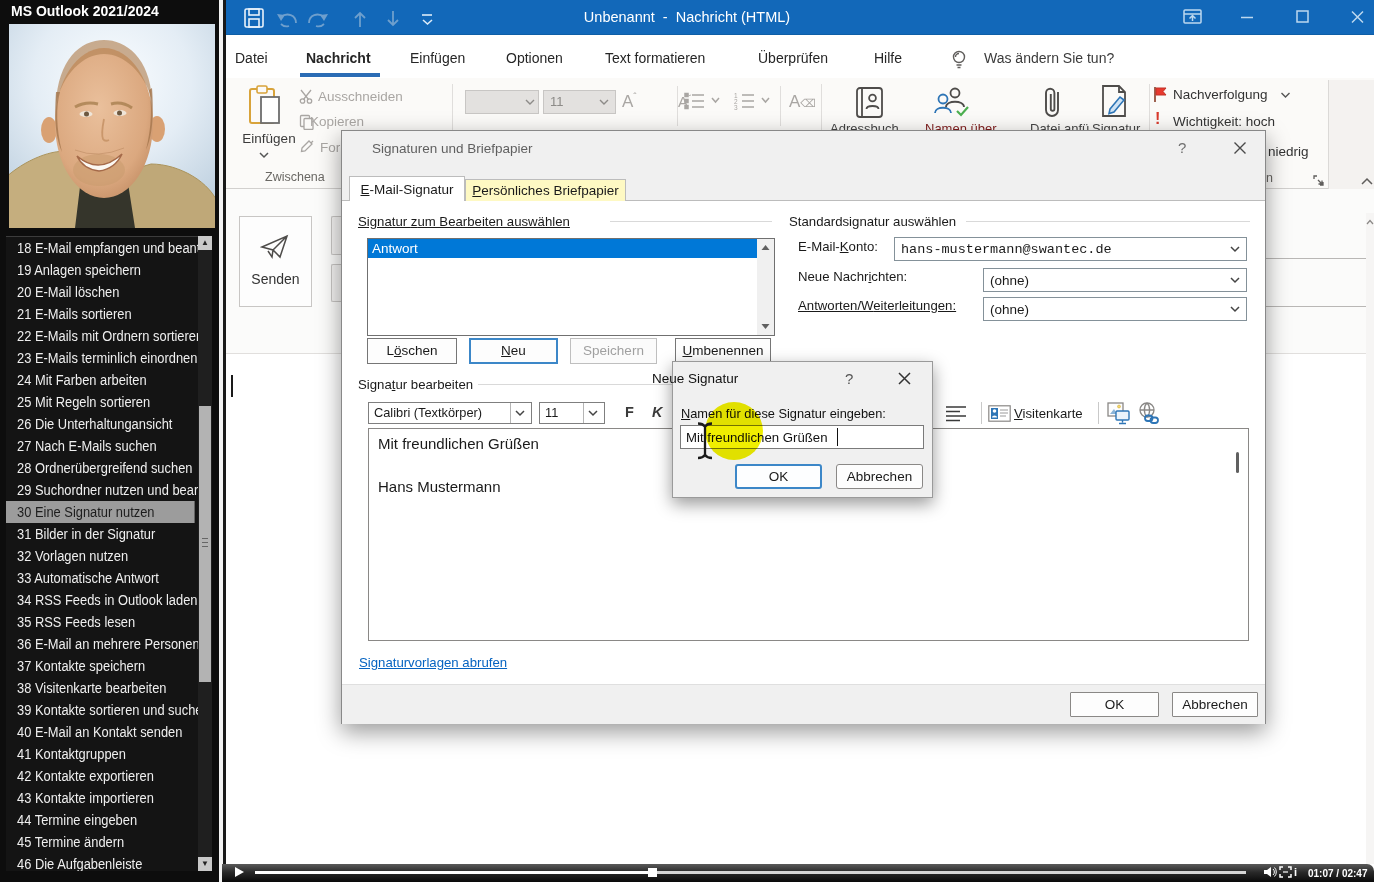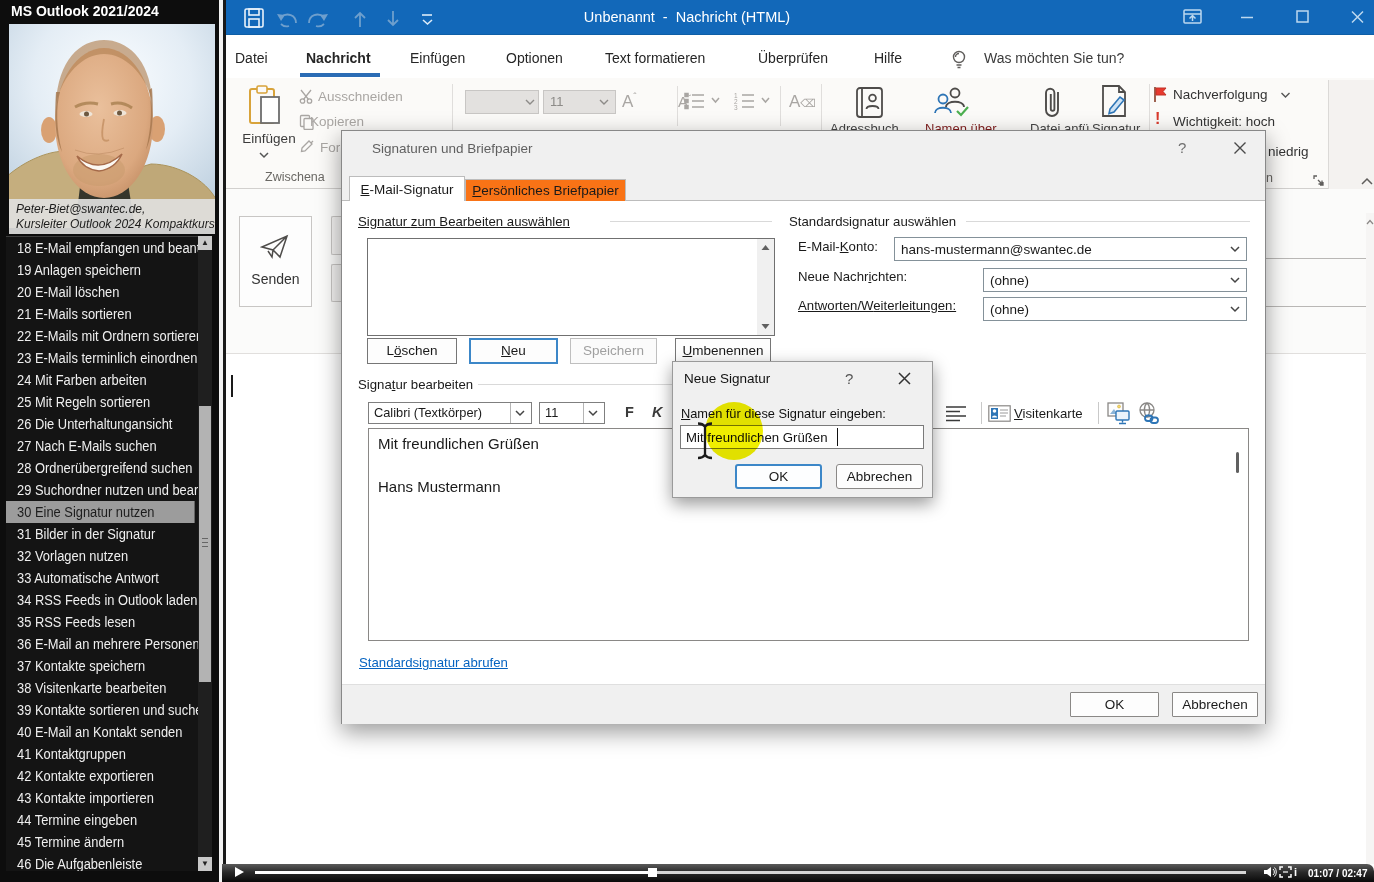--- a/index.html
+++ b/index.html
@@ -81,21 +81,21 @@
   <div class="mtab" style="left:758px;">Überprüfen</div>
   <div class="mtab" style="left:874px;">Hilfe</div>
   <div class="abs" style="left:300px;top:73px;width:80px;height:4px;background:#2b6cb5;"></div>
   <svg class="abs" style="left:948px;top:48px;" width="22" height="22" viewBox="0 0 22 22">
     <g fill="none" stroke="#605e5c" stroke-width="1.4">
       <circle cx="11" cy="9" r="5.5"></circle>
         <path d="M8.5 17 h5 M9.5 19.5 h3"></path>
         <path d="M11 5.5 a3.5 3.5 0 0 0 -3.5 3.5"></path>
     </g>
   </svg>
-  <div class="abs" style="left:984px;top:50px;font-size:14px;color:#3b3b3b;">Was möchten Sie tun?</div>
+  <div class="abs" style="left:984px;top:50px;font-size:14px;color:#3b3b3b;">Was ändern Sie tun?</div>
   <div class="abs" id="ribbon"></div>
 
   <svg class="abs" style="left:247px;top:85px;" width="36" height="46" viewBox="0 0 36 46">
     <rect x="3" y="4" width="24" height="34" rx="2" fill="none" stroke="#d8a33a" stroke-width="2"></rect>
     <rect x="10" y="1" width="10" height="7" rx="1.5" fill="#fbfaf8" stroke="#d8a33a" stroke-width="1.6"></rect>
     <rect x="14" y="12" width="18" height="26" fill="#fff" stroke="#6d6d6d" stroke-width="1.8"></rect>
   </svg>
   <div class="abs" style="left:238px;top:131px;width:62px;text-align:center;font-size:13.5px;color:#3b3b3b;">Einfügen</div>
   <svg class="abs" style="left:258px;top:151px;" width="12" height="9" viewBox="0 0 12 9">
       <path d="M2 2 l4 4 4-4" fill="none" stroke="#555" stroke-width="1.5"></path>
@@ -284,21 +284,20 @@
     <path d="M102 80 q11 -3 21 4" fill="none" stroke="#a07846" stroke-width="3" opacity=".7"></path>
     <ellipse cx="77" cy="90" rx="6.5" ry="3" fill="#efe5d8"></ellipse>
         <circle cx="77.5" cy="90" r="2.5" fill="#6d5840"></circle>
     <ellipse cx="111" cy="89" rx="6.5" ry="3" fill="#efe5d8"></ellipse>
         <circle cx="110.5" cy="89" r="2.5" fill="#6d5840"></circle>
     <path d="M95 95 q-3 15 -1 20 q2 3 6 1" fill="none" stroke="#c69467" stroke-width="1.8" opacity=".9"></path>
     <ellipse cx="90" cy="146" rx="26" ry="16" fill="#c99a6d" opacity=".55"></ellipse>
     <path d="M68 132 Q90 151 113 130 Q106 145 90 147 Q74 145 68 132 Z" fill="#fbf8f2" stroke="#a56a49" stroke-width="1.5"></path>
     <path d="M66 126 q23 9 49 -2" fill="none" stroke="#b5835c" stroke-width="1" opacity=".5"></path>
   </svg></div>
-  <div class="abs" id="caption">Peter-Biet@swantec.de,<br>Kursleiter Outlook 2024 Kompaktkurs</div>
   <div class="abs" id="list">
     <div class="li">18 E-Mail empfangen und beantw</div>
     <div class="li">19 Anlagen speichern</div>
     <div class="li">20 E-Mail löschen</div>
     <div class="li">21 E-Mails sortieren</div>
     <div class="li">22 E-Mails mit Ordnern sortieren</div>
     <div class="li">23 E-Mails terminlich einordnen</div>
     <div class="li">24 Mit Farben arbeiten</div>
     <div class="li">25 Mit Regeln sortieren</div>
     <div class="li">26 Die Unterhaltungansicht</div>
@@ -334,43 +333,44 @@
   </div>
 
   <div class="abs" id="dlg1"></div>
   <div class="abs" style="left:372px;top:141px;font-size:13.5px;color:#5f5f5f;">Signaturen und Briefpapier</div>
   <div class="abs" style="left:1178px;top:139px;font-size:15px;color:#707070;">?</div>
   <svg class="abs" style="left:1233px;top:141px;" width="14" height="14" viewBox="0 0 14 14">
       <path d="M1.5 1.5 l11 11 M12.5 1.5 l-11 11" stroke="#4a4a4a" stroke-width="1.4"></path>
     </svg>
 
   <div class="abs" style="left:342px;top:200px;width:923px;height:485px;background:#fff;border-top:1px solid #bcbcbc;"></div>
-  <div class="abs" style="left:465px;top:179px;width:161px;height:22px;background:#f97316;border:1px solid #bcbcbc;border-bottom:none;font-size:13.5px;color:#1a1a1a;text-align:center;line-height:22px;"><span class="u">P</span>ersönliches Briefpapier</div>
+  <div class="abs" style="left:465px;top:179px;width:161px;height:22px;background:#fef9c3;border:1px solid #bcbcbc;border-bottom:none;font-size:13.5px;color:#1a1a1a;text-align:center;line-height:22px;"><span class="u">P</span>ersönliches Briefpapier</div>
   <div class="abs" style="left:349px;top:176px;width:116px;height:25px;background:#fff;border:1px solid #bcbcbc;border-bottom:none;font-size:13.5px;color:#1a1a1a;text-align:center;line-height:25px;"><span class="u">E</span>-Mail-Signatur</div>
 
   <div class="abs" style="left:358px;top:214px;font-size:13.2px;color:#1a1a1a;text-decoration:underline;">Signatur <span class="u">z</span>um Bearbeiten auswählen</div>
   <div class="etch" style="left:610px;top:221px;width:162px;"></div>
   <div class="abs" style="left:367px;top:238px;width:408px;height:98px;background:#fff;border:1px solid #707070;"></div>
+  <div class="abs" style="left:368px;top:239px;width:389px;height:19px;background:#0078d7;color:#fff;font-size:13.5px;line-height:19px;padding-left:4px;">Antwort</div>
   <div class="abs" style="left:757px;top:239px;width:17px;height:96px;background:#f0f0f0;"></div>
   <svg class="abs" style="left:761px;top:244px;" width="9" height="8" viewBox="0 0 9 8">
       <path d="M0.5 6 L4.5 1 L8.5 6 Z" fill="#606060"></path>
     </svg>
   <svg class="abs" style="left:761px;top:323px;" width="9" height="8" viewBox="0 0 9 8">
       <path d="M0.5 1 L4.5 6 L8.5 1 Z" fill="#606060"></path>
     </svg>
   <div class="btn" style="left:367px;top:338px;width:90px;height:26px;line-height:24px;">L<span class="u">ö</span>schen</div>
   <div class="btn" style="left:469px;top:338px;width:89px;height:26px;line-height:22px;border:2px solid #3c87c8;"><span class="u">N</span>eu</div>
   <div class="btn" style="left:570px;top:338px;width:87px;height:26px;line-height:24px;background:#fbfbfb;border-color:#bfbfbf;color:#a0a0a0;">Speichern</div>
   <div class="btn" style="left:675px;top:338px;width:96px;height:26px;line-height:24px;"><span class="u">U</span>mbenennen</div>
 
   <div class="abs" style="left:789px;top:214px;font-size:13.2px;color:#1a1a1a;">Standardsignatur auswählen</div>
   <div class="etch" style="left:966px;top:221px;width:284px;"></div>
   <div class="abs" style="left:798px;top:239px;font-size:13.2px;color:#1a1a1a;">E-Mail-<span class="u">K</span>onto:</div>
   <div class="combo" style="left:894px;top:237px;width:353px;height:24px;"></div>
-  <div class="abs" style="left:901px;top:242px;font-size:13.5px;color:#1a1a1a;">hans-mustermann@swantec.de</div>
+  <div class="abs" style="left:901px;top:242px;font-size:13.5px;color:#1a1a1a;font-family:Liberation Mono, monospace;">hans-mustermann@swantec.de</div>
   <svg class="abs" style="left:1229px;top:245px;" width="12" height="9" viewBox="0 0 12 9">
       <path d="M2 2 l4 4 4-4" fill="none" stroke="#444" stroke-width="1.5"></path>
     </svg>
   <div class="abs" style="left:798px;top:269px;font-size:13.2px;color:#1a1a1a;">Neue Nachr<span class="u">i</span>chten:</div>
   <div class="combo" style="left:983px;top:268px;width:264px;height:24px;"></div>
   <div class="abs" style="left:990px;top:273px;font-size:13.5px;color:#1a1a1a;">(ohne)</div>
   <svg class="abs" style="left:1229px;top:276px;" width="12" height="9" viewBox="0 0 12 9">
       <path d="M2 2 l4 4 4-4" fill="none" stroke="#444" stroke-width="1.5"></path>
     </svg>
   <div class="abs" style="left:798px;top:298px;font-size:13.2px;color:#1a1a1a;text-decoration:underline;">Antworten/<span class="u">W</span>eiterleitungen:</div>
@@ -430,26 +430,26 @@
     <g fill="none" stroke="#2e75b6" stroke-width="1.8">
         <rect x="8" y="13.5" width="7.5" height="5.5" rx="2.7"></rect>
         <rect x="13.5" y="15.5" width="7.5" height="5.5" rx="2.7"></rect>
       </g>
   </svg>
 
   <div class="abs" style="left:368px;top:428px;width:881px;height:213px;background:#fff;border:1px solid #8a8886;"></div>
   <div class="abs" style="left:378px;top:435px;font-size:15px;color:#1a1a1a;">Mit freundlichen Grüßen</div>
   <div class="abs" style="left:378px;top:478px;font-size:15px;color:#1a1a1a;">Hans Mustermann</div>
   <div class="abs" style="left:1236px;top:452px;width:3px;height:21px;background:#606060;border-radius:2px;"></div>
-  <div class="abs" style="left:359px;top:655px;font-size:13.2px;color:#0563c1;text-decoration:underline;">Standardsignatur abrufen</div>
+  <div class="abs" style="left:359px;top:655px;font-size:13.2px;color:#0563c1;text-decoration:underline;">Signaturvorlagen abrufen</div>
   <div class="abs" style="left:342px;top:684px;width:923px;height:40px;background:#f0f0f0;border-top:1px solid #dfdfdf;"></div>
   <div class="btn" style="left:1070px;top:692px;width:89px;height:25px;line-height:23px;border-color:#8a8886;border-radius:1px;">OK</div>
   <div class="btn" style="left:1172px;top:692px;width:86px;height:25px;line-height:23px;border-color:#8a8886;border-radius:1px;">Abbrechen</div>
   <div class="abs" id="dlg2"></div>
-  <div class="abs" style="left:684px;top:371px;font-size:13.5px;color:#111;">Neue Signatur</div>
+  <div class="abs" style="left:652px;top:371px;font-size:13.5px;color:#111;">Neue Signatur</div>
   <div class="abs" style="left:845px;top:370px;font-size:15px;color:#555;">?</div>
   <svg class="abs" style="left:898px;top:372px;" width="13" height="13" viewBox="0 0 13 13">
       <path d="M1 1 l11 11 M12 1 l-11 11" stroke="#333" stroke-width="1.5"></path>
     </svg>
   <div class="abs" style="left:681px;top:406px;font-size:12.8px;color:#111;"><span class="u">N</span>amen für diese Signatur eingeben:</div>
   <div class="abs" style="left:680px;top:425px;width:244px;height:24px;background:#fff;border:1px solid #7a7a7a;"></div>
   <div class="abs" style="left:686px;top:430px;font-size:13.2px;color:#111;">Mit freundlichen Grüßen</div>
   <div class="abs" style="left:837px;top:428px;width:1px;height:18px;background:#111;"></div>
   <div id="ycircle" class="abs" style="left:705px;top:402px;width:58px;height:58px;border-radius:50%;background:#f0ee00;mix-blend-mode:multiply;"></div>
   <svg class="abs" style="left:694px;top:421px;" width="22" height="40" viewBox="0 0 22 40">

